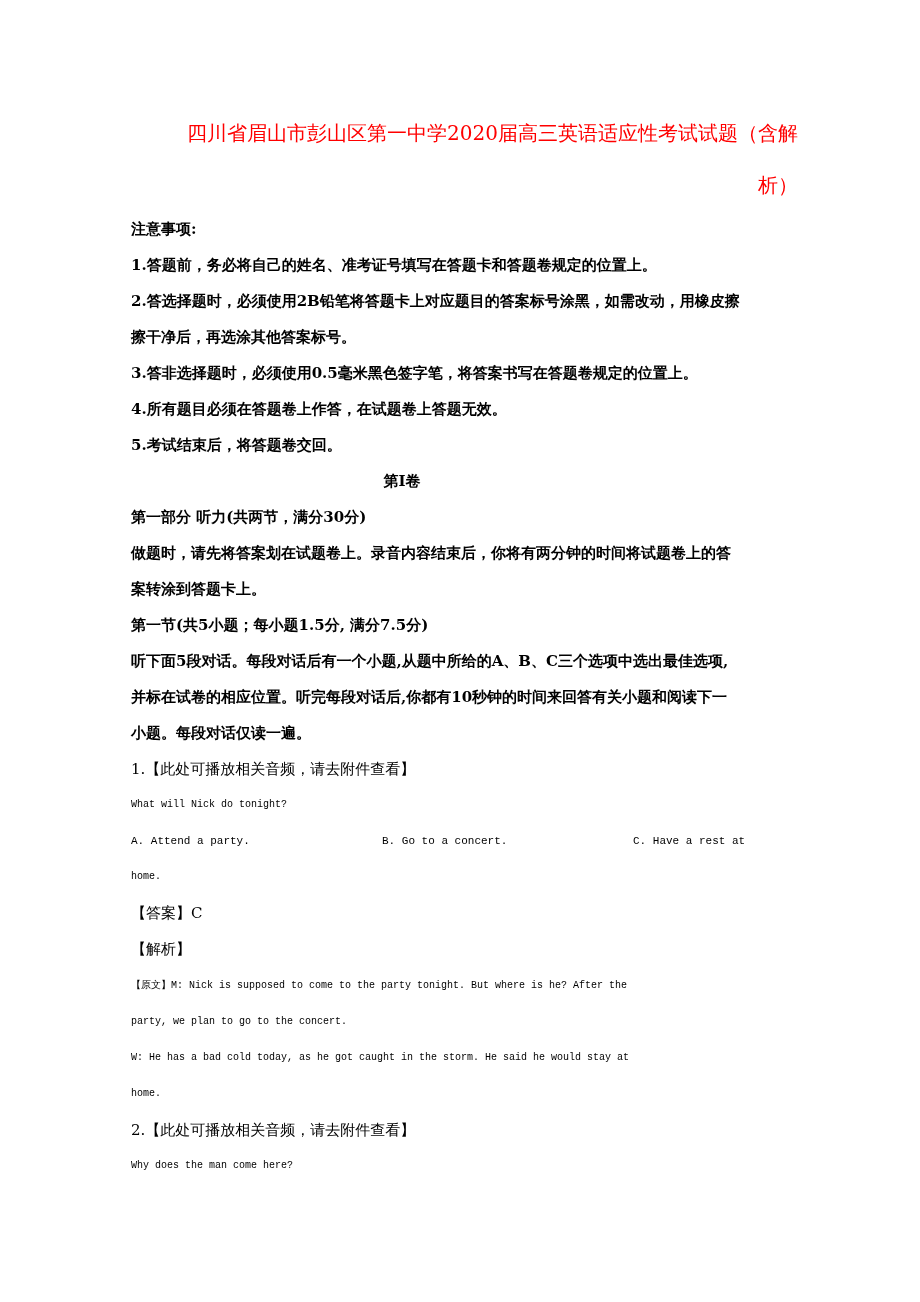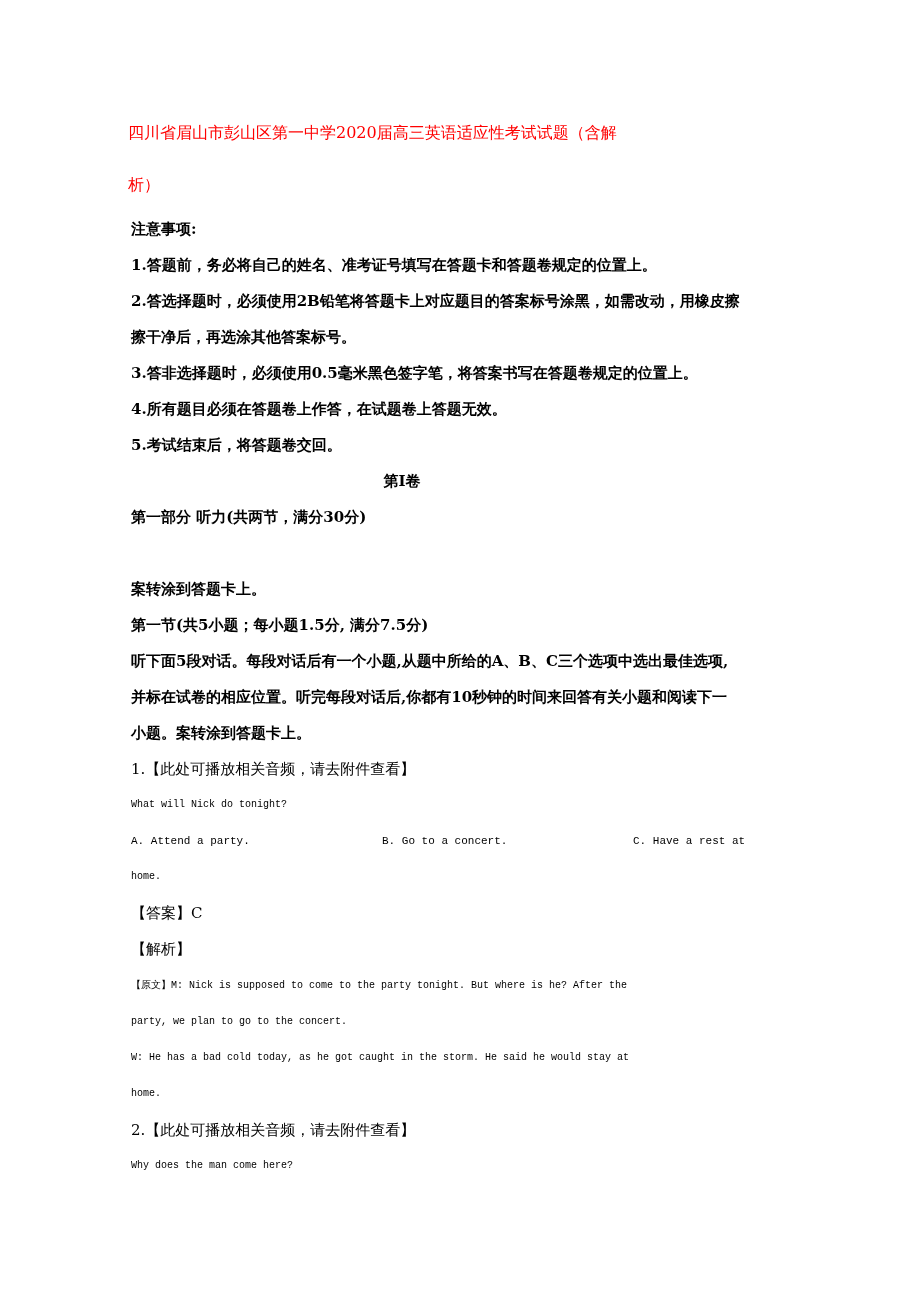--- a/index.html
+++ b/index.html
@@ -20,23 +20,23 @@
       left: 0;
       top: 0;
       width: 920px;
       height: 1302px;
     }
     .title {
       position: absolute;
       left: 128px;
       width: 670px;
       color: #ff0000;
-      font-size: 16px;
+      font-size: 20px;
       line-height: 30px;
-      text-align: left;
+      text-align: right;
       white-space: nowrap;
       letter-spacing: 0px;
     }
     .line {
       position: absolute;
       left: 131px;
       font-size: 15px;
       line-height: 20px;
       white-space: nowrap;
     }
@@ -70,25 +70,26 @@
   <div class="line bold" style="top:255px;">1.答题前，务必将自己的姓名、准考证号填写在答题卡和答题卷规定的位置上。</div>
   <div class="line bold" style="top:291px;">2.答选择题时，必须使用2B铅笔将答题卡上对应题目的答案标号涂黑，如需改动，用橡皮擦</div>
   <div class="line bold" style="top:327px;">擦干净后，再选涂其他答案标号。</div>
   <div class="line bold" style="top:363px;">3.答非选择题时，必须使用0.5毫米黑色签字笔，将答案书写在答题卷规定的位置上。</div>
   <div class="line bold" style="top:399px;">4.所有题目必须在答题卷上作答，在试题卷上答题无效。</div>
   <div class="line bold" style="top:435px;">5.考试结束后，将答题卷交回。</div>
 
   <div class="line bold center" style="top:471px;">第Ⅰ卷</div>
 
   <div class="line bold" style="top:507px;">第一部分 听力(共两节，满分30分)</div>
+  <div class="line bold" style="top:543px;">做题时，请先将答案划在试题卷上。录音内容结束后，你将有两分钟的时间将试题卷上的答</div>
   <div class="line bold" style="top:579px;">案转涂到答题卡上。</div>
   <div class="line bold" style="top:615px;">第一节(共5小题；每小题1.5分, 满分7.5分)</div>
   <div class="line bold" style="top:651px;">听下面5段对话。每段对话后有一个小题,从题中所给的A、B、C三个选项中选出最佳选项,</div>
   <div class="line bold" style="top:687px;">并标在试卷的相应位置。听完每段对话后,你都有10秒钟的时间来回答有关小题和阅读下一</div>
-  <div class="line bold" style="top:723px;">小题。案转涂到答题卡上。</div>
+  <div class="line bold" style="top:723px;">小题。每段对话仅读一遍。</div>
 
   <div class="line" style="top:759px;">1.【此处可播放相关音频，请去附件查看】</div>
   <div class="line mono" style="top:795px;">What will Nick do tonight?</div>
   <div class="opt" style="top:831px; left:131px;">A. Attend a party.</div>
   <div class="opt" style="top:831px; left:382px;">B. Go to a concert.</div>
   <div class="opt" style="top:831px; left:633px;">C. Have a rest at</div>
   <div class="line mono" style="top:867px;">home.</div>
   <div class="line" style="top:903px; left:131px;">【答案】C</div>
   <div class="line" style="top:939px; left:131px;">【解析】</div>
   <div class="line mono" style="top:976px; left:131px;">【原文】M: Nick is supposed to come to the party tonight. But where is he? After the</div>

